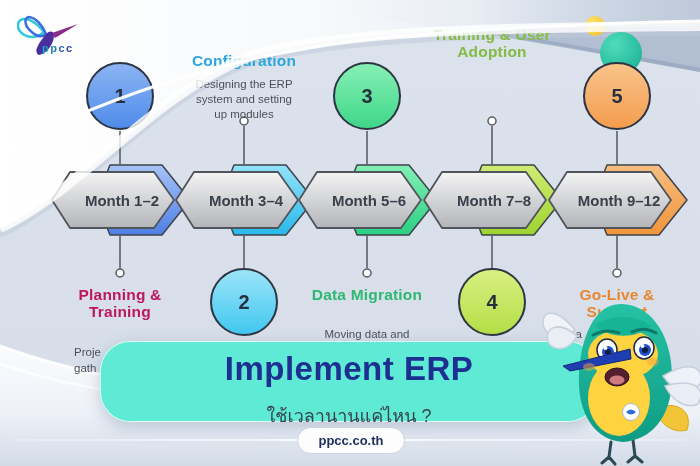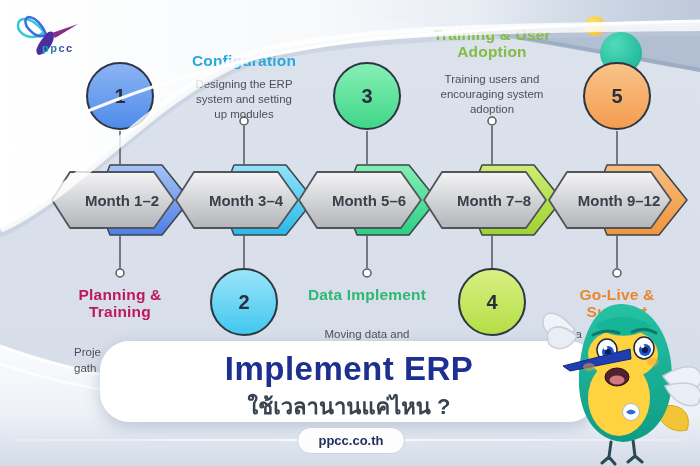--- a/index.html
+++ b/index.html
@@ -4,24 +4,24 @@
 <style>
   html,body{margin:0;padding:0;background:#8b97a8;}
   #stage{position:relative;width:700px;height:466px;overflow:hidden;
          background:#dbe1eb;font-family:"Liberation Sans","DejaVu Sans",sans-serif;}
   #stage svg{display:block;}
   
   .step-title{position:absolute;text-align:center;font-weight:bold;font-size:15.5px;line-height:17px;letter-spacing:.2px;}
   .step-desc{position:absolute;text-align:center;font-size:11.5px;line-height:15px;color:#4b5058;}
   .step-desc.frag{text-align:left;}
   
-  #banner{position:absolute;left:100px;top:341px;width:498px;height:81px;background:#ffffff;
+  #banner{position:absolute;left:100px;top:341px;width:498px;height:81px;background:#5eead4;
           border-radius:30px;box-shadow:0 5px 16px rgba(110,130,160,.38),0 0 0 1px rgba(255,255,255,.8) inset;z-index:6;}
   #banner .t1{margin-top:9px;text-align:center;font-size:33px;font-weight:bold;letter-spacing:.5px;}
-  #banner .t2{margin-top:1px;text-align:center;font-size:22px;font-weight:bold;color:#39424e;}
+  #banner .t2{margin-top:13px;text-align:center;font-size:18px;font-weight:normal;color:#39424e;}
   
   #footline{position:absolute;left:14px;right:14px;top:439px;height:2px;z-index:5;
             background:linear-gradient(90deg,rgba(255,255,255,.2),rgba(255,255,255,.95),rgba(255,255,255,.2));}
   #pill{position:absolute;left:297px;top:427px;width:106px;height:25px;background:#fdfdfe;border:1.5px solid #c9d2de;
         border-radius:14px;z-index:7;display:flex;align-items:center;justify-content:center;
         font-size:13px;font-weight:bold;color:#223060;}
   #layer-tl{position:absolute;left:0;top:0;z-index:3;}
   #labels{position:absolute;left:0;top:0;width:700px;height:466px;z-index:4;}
   #bg{position:absolute;left:0;top:0;z-index:1;}
   #overlay{position:absolute;left:0;top:0;z-index:9;pointer-events:none;}
@@ -187,33 +187,28 @@
       </div>
       <div class="step-title" style="left: 159px; top: 52px; width: 170px; color: rgb(43, 167, 221);">
         <div>Configuration</div>
       </div>
       <div class="step-desc" style="left: 159px; top: 77px; width: 170px;">
         <div>Designing the ERP</div>
         <div>system and setting</div>
         <div>up modules</div>
       </div>
       <div class="step-title" style="left: 282px; top: 286px; width: 170px; color: rgb(45, 184, 115);">
-        <div>Data Implement</div>
+        <div>Data Migration</div>
       </div>
       <div class="step-desc" style="left: 282px; top: 327px; width: 170px;">
         <div>Moving data and</div>
       </div>
       <div class="step-title" style="left: 407px; top: 26px; width: 170px; color: rgb(131, 187, 69);">
         <div>Training &amp; User</div>
         <div>Adoption</div>
-      </div>
-      <div class="step-desc" style="left: 407px; top: 72px; width: 170px;">
-        <div>Training users and</div>
-        <div>encouraging system</div>
-        <div>adoption</div>
       </div>
       <div class="step-title" style="left: 532px; top: 286px; width: 170px; color: rgb(232, 135, 47);">
         <div>Go-Live &amp;</div>
         <div>Support</div>
       </div>
       <div class="step-desc frag" style="left: 569px; top: 327px; width: 24px;">La</div>
       <div class="step-desc frag" style="left: 649px; top: 326px; width: 14px;">o</div>
     </div>
 
   <div id="banner">

